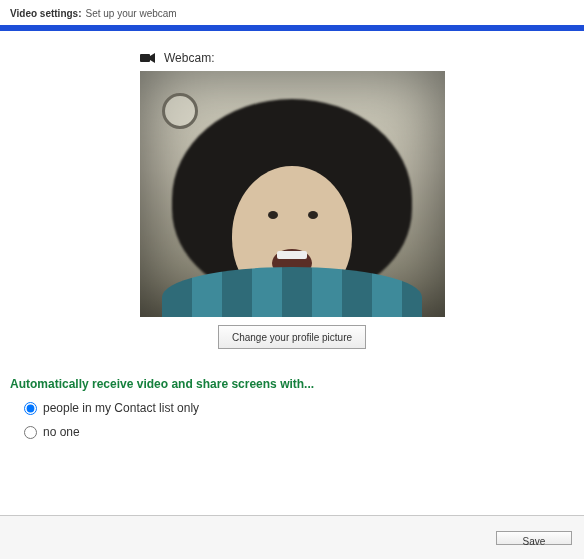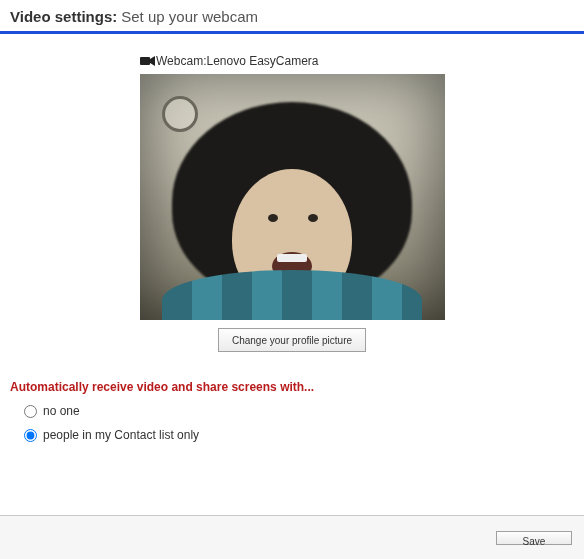--- a/index.html
+++ b/index.html
@@ -7,35 +7,36 @@
       font-family: Tahoma, "Segoe UI", sans-serif;
       font-size: 11px;
       color: #333;
       background: #fff;
       width: 584px;
       height: 559px;
       position: relative;
     }
     .header {
       padding: 8px 9px 6px 10px;
-      border-bottom: 3px solid #1d4ed8;
-      font-size: 15px;
+      border-bottom: 6px solid #1d4ed8;
+      font-size: 10px;
       color: #555;
     }
     .header .title-strong {
       font-weight: bold;
       color: #333;
       margin-right: 4px;
     }
     .content {
       padding: 20px 10px 10px 10px;
     }
     .webcam-row {
       display: flex;
       align-items: center;
+      gap: 8px;
       margin-left: 130px;
       margin-bottom: 6px;
       font-size: 12px;
       color: #333;
     }
     .webcam-icon svg { width: 16px; height: 10px; display:block; }
     .preview-wrap {
       display: flex;
       justify-content: center;
     }
@@ -79,21 +80,21 @@
     }
     .btn {
       border:1px solid #a0a0a0;
       background:linear-gradient(#fdfdfd,#ececec);
       font-family:inherit; font-size:10px;
       padding:4px 10px; min-width:148px; height:24px;
       cursor:pointer; color:#333;
     }
     .section-title{
       font-weight:bold; font-size:12px; margin-top:28px; margin-bottom:10px;
-      color:#b91c1c;
+      color:#15803d;
     }
     .radios { padding-left:14px; }
     .radio-row{
       display:flex; align-items:center; gap:6px; margin-bottom:10px;
       font-size:12px; color:#333;
     }
     .radio-row input{ margin:0; width:13px; height:13px; }
     .footer{
       position:absolute; bottom:0; left:0; right:0;
       border-top:1px solid #c8c8c8;
@@ -114,21 +115,20 @@
 <div class="content">
 
   <div class="webcam-row">
     <span class="webcam-icon">
       <svg viewBox="0 0 16 10">
           <rect x="0" y="1" width="10" height="8" rx="1" fill="#222"></rect>
           <path d="M10 3 L15 0 L15 10 L10 7 Z" fill="#222"></path>
         </svg>
     </span>
     <span>Webcam:</span>
-    <span>Lenovo EasyCamera</span>
   </div>
 
   <div class="preview-wrap">
     <div class="preview">
       <div class="clock"></div>
       <div class="hair"></div>
       <div class="face"></div>
       <div class="eye l"></div>
         <div class="eye r"></div>
       <div class="mouth"></div>
@@ -138,26 +138,26 @@
   </div>
 
   <div class="button-row">
     <button class="btn">Change your profile picture</button>
   </div>
 
   <div class="section-title">Automatically receive video and share screens with...</div>
 
   <div class="radios">
     <label class="radio-row">
+      <input type="radio" name="share" value="contacts" checked="" style="">
+      <span>people in my Contact list only</span>
+    </label>
+    <label class="radio-row">
       <input type="radio" name="share" value="noone" style="">
       <span>no one</span>
-    </label>
-    <label class="radio-row">
-      <input type="radio" name="share" value="contacts" checked="" style="">
-      <span>people in my Contact list only</span>
     </label>
   </div>
 
 </div>
 
 <div class="footer">
   <button class="btn">Save</button>
 </div>
 
 </body></html>

